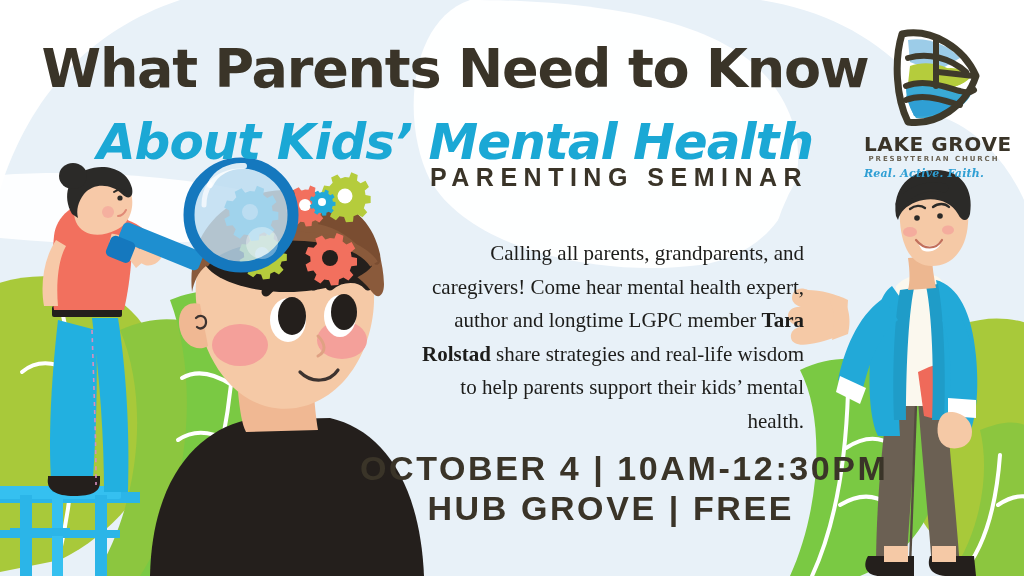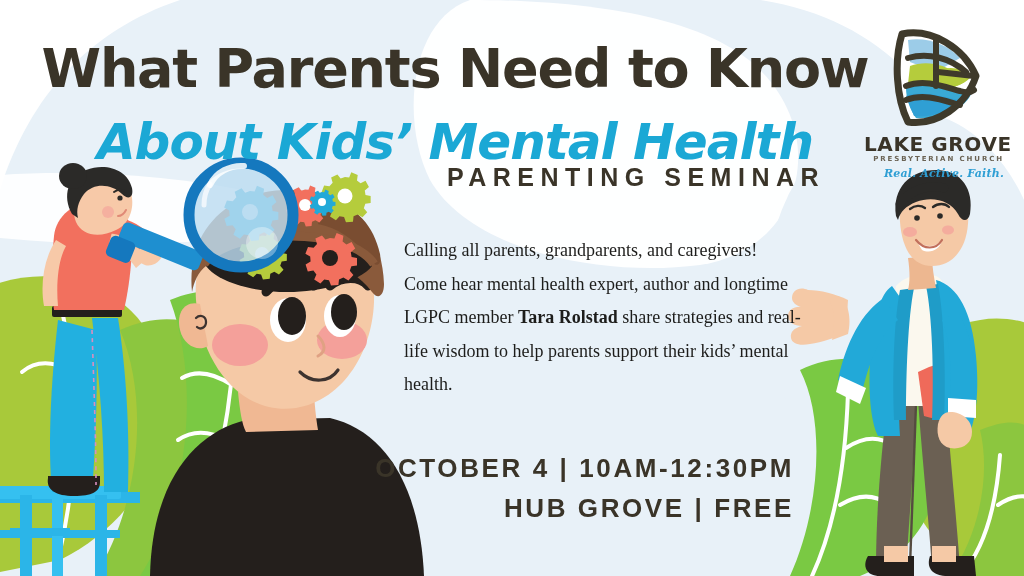--- a/index.html
+++ b/index.html
@@ -36,73 +36,73 @@
     font-style:italic;
     font-size:50px;
     line-height:1.12;
     letter-spacing:-1px;
     color:#1ba8d5;
     white-space:nowrap;
     margin-top:18px;
   }
   .subtitle{
     position:absolute;left:430px;top:163px;width:412px;
-    text-align:center;
+    text-align:left;
     font-family:"Liberation Sans", sans-serif;
     font-weight:700;
     font-size:25px;
     letter-spacing:6.5px;
     color:#3a3428;
     z-index:40;
     white-space:nowrap;
   }
   .body-copy{
     position:absolute;left:404px;top:216px;width:400px;
-    text-align:left;
+    text-align:right;
     font-family:"Liberation Serif", serif;
-    font-size:18px;
+    font-size:21px;
     line-height:33.5px;
     color:#1d1d1b;
     z-index:40;
   }
   .body-copy b{font-weight:700;}
   .details{
     position:absolute;left:360px;top:448px;width:434px;
     text-align:right;
     z-index:40;
   }
   .detail-line{
     font-family:"Liberation Sans", sans-serif;
     font-weight:700;
-    font-size:26px;
+    font-size:34px;
     letter-spacing:2.6px;
     color:#3a3428;
     line-height:40px;
     white-space:nowrap;
   }
 
   
   .logo{
     position:absolute;left:864px;top:26px;width:140px;height:160px;z-index:45;
   }
   .logo-mark{position:absolute;left:22px;top:0;width:100px;height:104px;}
   .logo-name{
     position:absolute;left:0;top:106px;width:140px;
     font-family:"DejaVu Sans", sans-serif;
     font-weight:700;font-size:20px;letter-spacing:0.6px;color:#3a3428;
     white-space:nowrap;
   }
   .logo-sub{
-    position:absolute;left:0;top:129px;width:140px;text-align:right;
+    position:absolute;left:0;top:129px;width:140px;text-align:center;
     font-family:"DejaVu Sans", sans-serif;
     font-weight:700;font-size:7px;letter-spacing:1.9px;color:#6b6354;
     white-space:nowrap;
   }
   .logo-tag{
-    position:absolute;left:0;top:141px;width:140px;text-align:right;
+    position:absolute;left:0;top:141px;width:140px;text-align:left;
     font-family:"DejaVu Serif", serif;
     font-weight:700;font-style:italic;font-size:11px;letter-spacing:0.2px;
     color:#2f9fd4;white-space:nowrap;
   }
 </style>
 </head>
 <body>
 
 <div id="poster">
 

